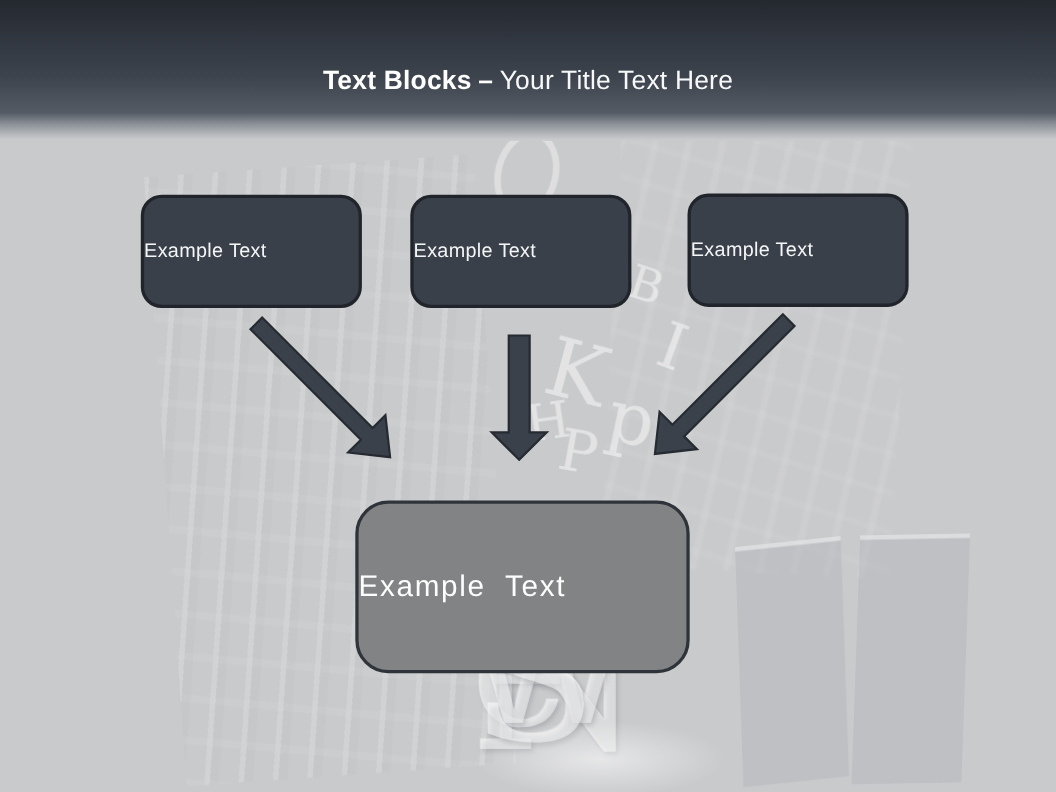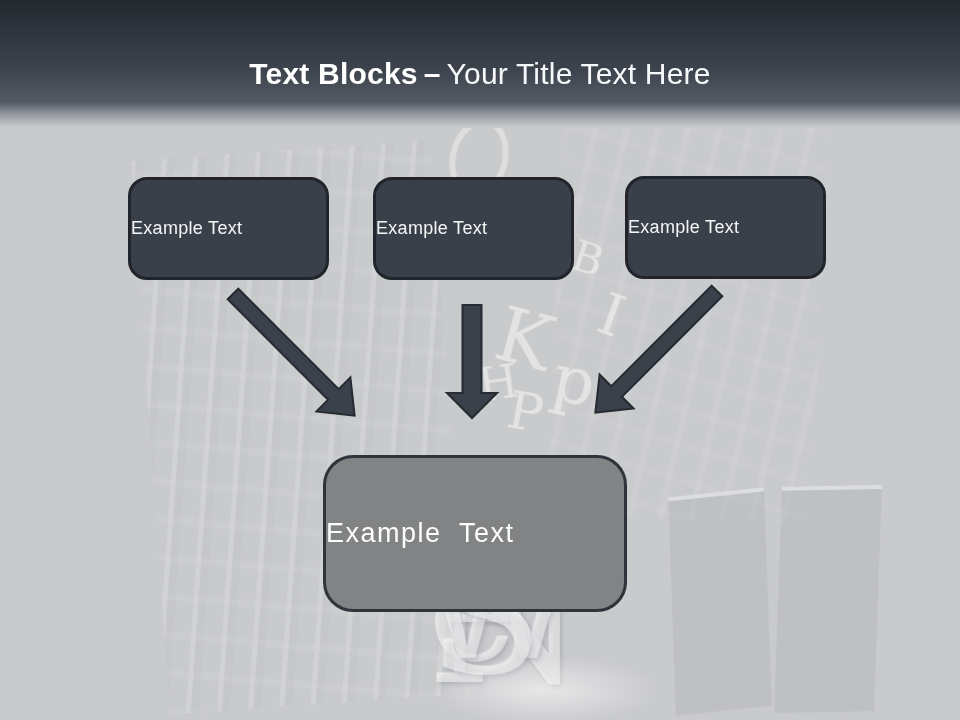--- a/index.html
+++ b/index.html
@@ -16,21 +16,21 @@
     background: linear-gradient(180deg,
       var(--header-top,#24282f) 0%,
       #2d323b 20%,
       #3d444e 55%,
       var(--header-bottom,#545b64) 80%,
       #8b9097 88%,
       var(--body-bg,#c9cacc) 99%);
   }
   .title {
     position:absolute; top:57px; left:0; width:100%;
-    text-align:center; font-size:30px; line-height:34px;
+    text-align:center; font-size:24px; line-height:34px;
     color:var(--title-text,#ffffff); letter-spacing:0.2px;
   }
   .title .bold { font-weight:700; }
   .title .sep  { font-weight:700; padding:0 6px; }
   .title .rest { font-weight:400; color:#f7f8f9; }
 
   
   .wm { position:absolute; inset:0; z-index:1; pointer-events:none; }
   .wm * { position:absolute; pointer-events:none; }
   .wm-band-left {

